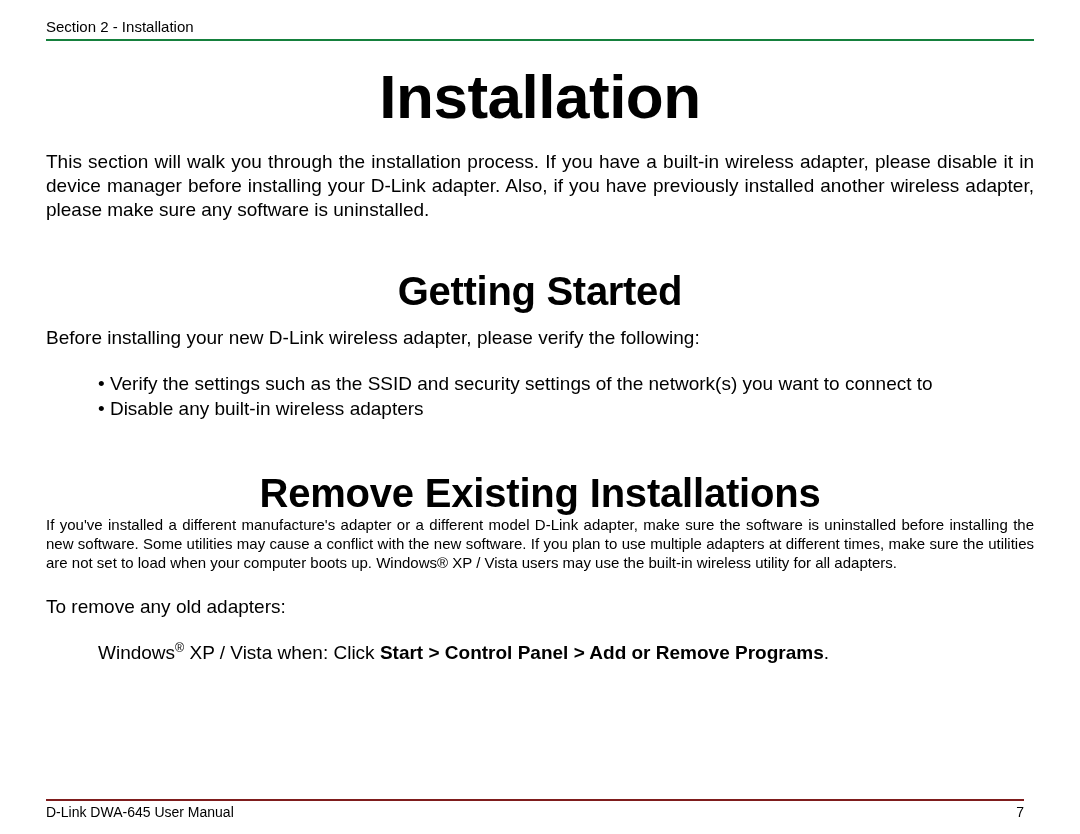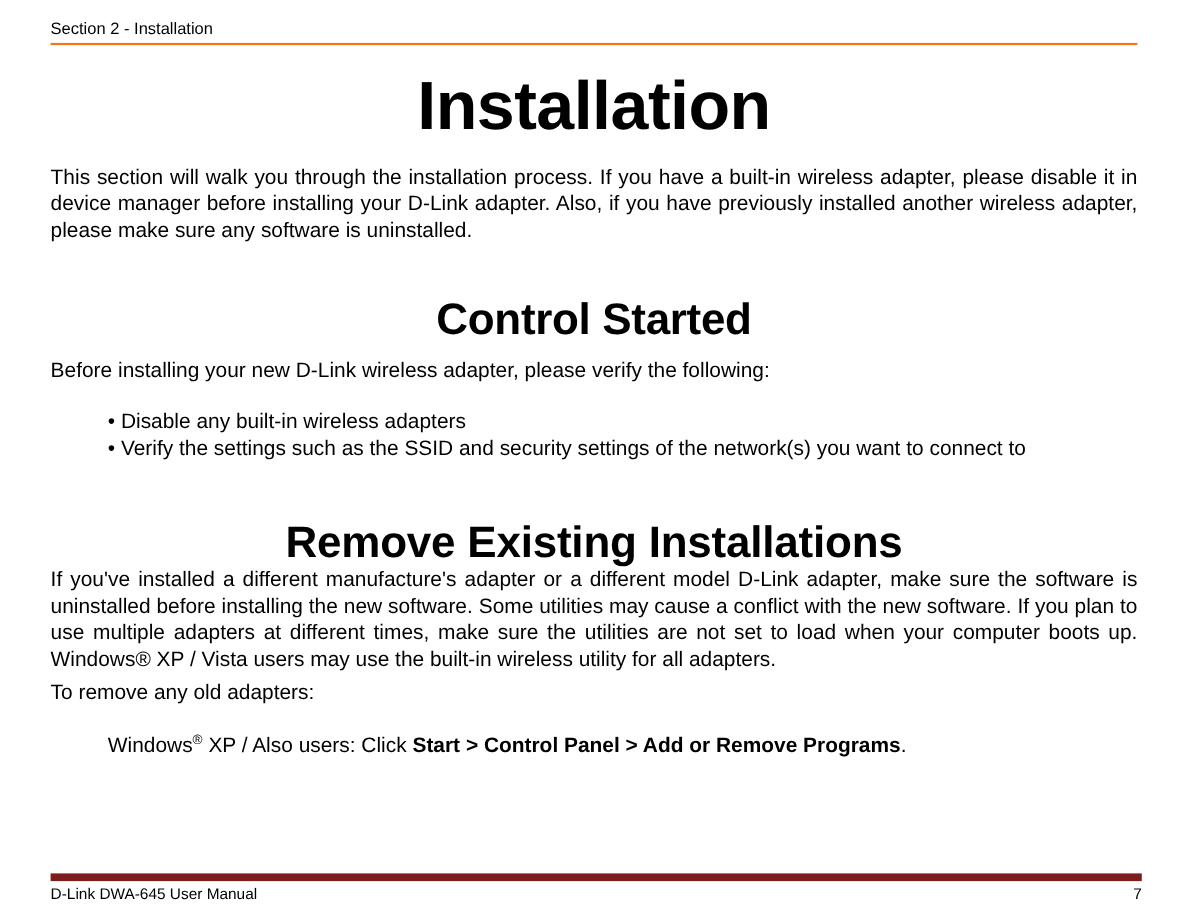--- a/index.html
+++ b/index.html
@@ -12,21 +12,21 @@
       height: 834px;
       background: #ffffff;
       font-family: Arial, Helvetica, sans-serif;
       color: #000000;
       padding: 18px 46px 14px 46px;
       position: relative;
     }
     .header-section {
       font-size: 15px;
       padding-bottom: 4px;
-      border-bottom: 2px solid #f97316;
+      border-bottom: 2px solid #15803d;
       margin-bottom: 20px;
     }
     .title-h1 {
       font-family: 'Arial Narrow', 'Helvetica Condensed', Arial, sans-serif;
       font-stretch: condensed;
       font-weight: bold;
       font-size: 62px;
       text-align: center;
       margin-bottom: 18px;
       letter-spacing: -0.5px;
@@ -59,44 +59,44 @@
     }
     .title-h3 {
       font-family: 'Arial Narrow', 'Helvetica Condensed', Arial, sans-serif;
       font-stretch: condensed;
       font-weight: bold;
       font-size: 40px;
       text-align: center;
       letter-spacing: -0.2px;
     }
     .remove-para {
-      font-size: 19px;
+      font-size: 15px;
       line-height: 1.25;
       text-align: justify;
-      margin-bottom: 7px;
+      margin-bottom: 22px;
     }
     .remove-prompt {
       font-size: 19px;
       line-height: 1.25;
       margin-bottom: 22px;
     }
     .instructions {
       font-size: 19px;
       line-height: 1.3;
       margin-left: 52px;
     }
     .instructions .bold {
       font-weight: bold;
     }
     .footer {
       position: absolute;
       bottom: 14px;
       left: 46px;
-      right: 42px;
-      border-top: 7px solid #7f1d1d;
+      right: 56px;
+      border-top: 2px solid #7f1d1d;
       padding-top: 3px;
       font-size: 14px;
       display: flex;
       justify-content: space-between;
     }
     .sup {
       font-size: 0.65em;
       vertical-align: super;
     }
   </style>
@@ -104,37 +104,37 @@
 <body>
 
 <div class="header-section">
   <span>Section 2 - Installation</span>
 </div>
 
 <h1 class="title-h1">Installation</h1>
 
 <p class="intro-para">This section will walk you through the installation process. If you have a built-in wireless adapter, please disable it in device manager before installing your D-Link adapter. Also, if you have previously installed another wireless adapter, please make sure any software is uninstalled.</p>
 
-<h2 class="title-h2">Control Started</h2>
+<h2 class="title-h2">Getting Started</h2>
 
 <p class="body-para">Before installing your new D-Link wireless adapter, please verify the following:</p>
 
 <div class="bullets">
+  <div>• Verify the settings such as the SSID and security settings of the network(s) you want to connect to</div>
   <div>• Disable any built-in wireless adapters</div>
-  <div>• Verify the settings such as the SSID and security settings of the network(s) you want to connect to</div>
 </div>
 
 <h3 class="title-h3">Remove Existing Installations</h3>
 
 <p class="remove-para">If you've installed a different manufacture's adapter or a different model D-Link adapter, make sure the software is uninstalled before installing the new software. Some utilities may cause a conflict with the new software. If you plan to use multiple adapters at different times, make sure the utilities are not set to load when your computer boots up. Windows® XP / Vista users may use the built-in wireless utility for all adapters.</p>
 
 <p class="remove-prompt">To remove any old adapters:</p>
 
 <div class="instructions">
   <div>
-    <span>Windows</span><span class="sup">®</span><span> XP / Also users:  Click </span><span class="bold">Start &gt; Control Panel &gt; Add or Remove Programs</span><span>.</span>
+    <span>Windows</span><span class="sup">®</span><span> XP / Vista when:  Click </span><span class="bold">Start &gt; Control Panel &gt; Add or Remove Programs</span><span>.</span>
   </div>
 </div>
 
 <div class="footer">
   <span>D-Link DWA-645 User Manual</span>
   <span>7</span>
 </div>
 
 </body></html>

